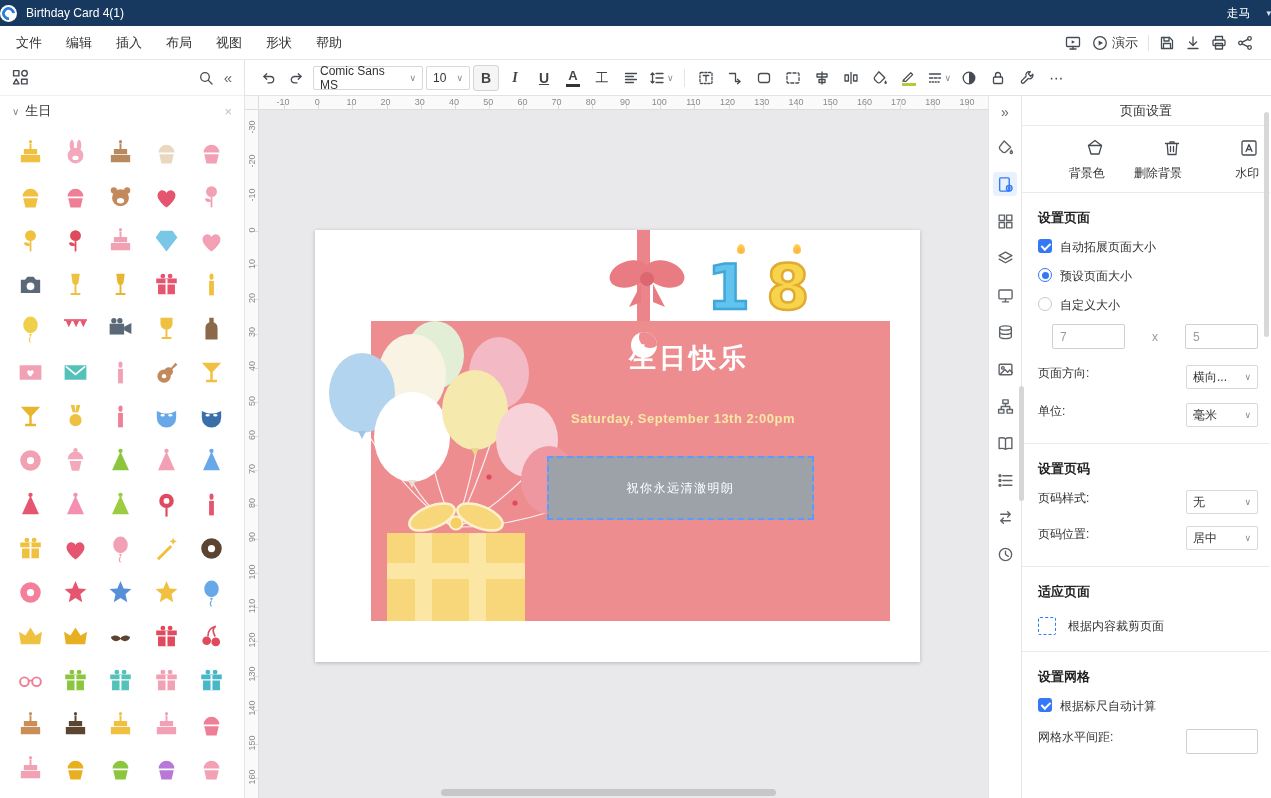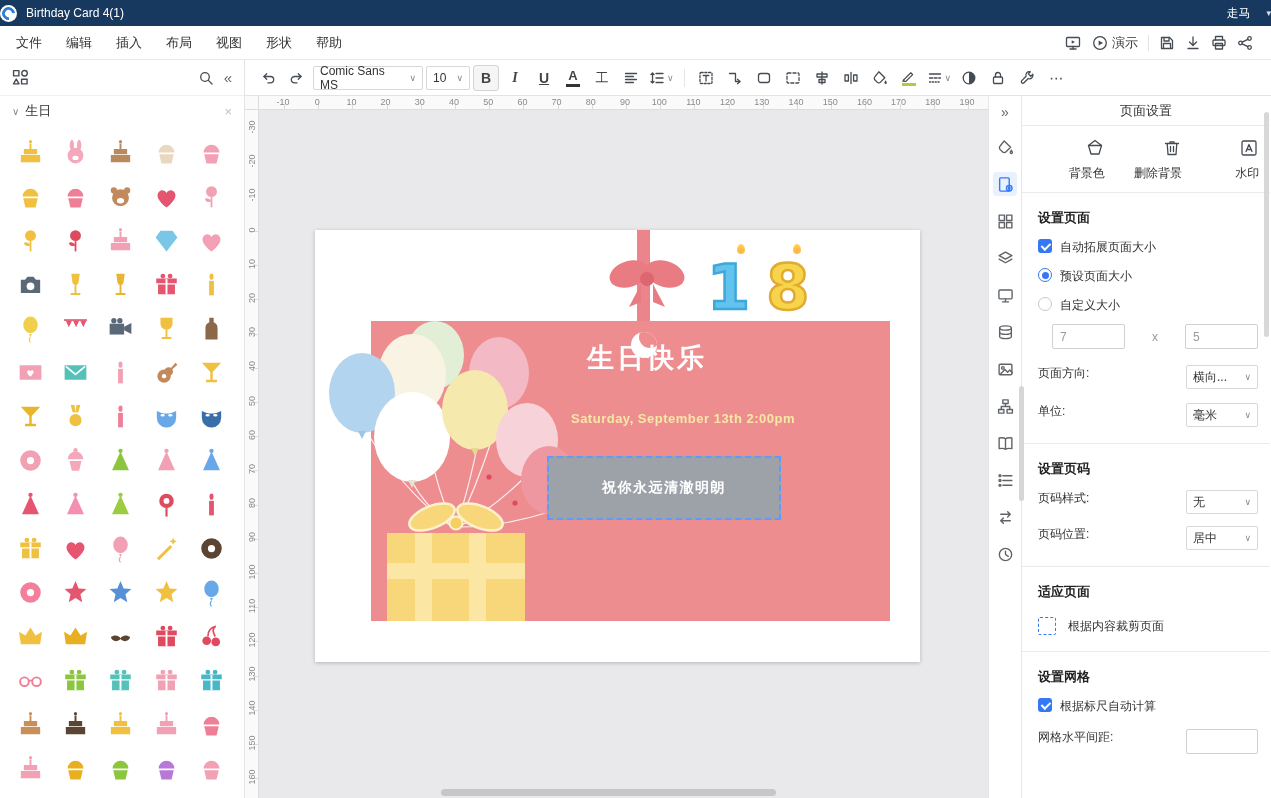--- a/index.html
+++ b/index.html
@@ -76,23 +76,23 @@
   .ribbon { position:absolute; left:322px; top:0; width:13px; height:112px; background:#ec858b; }
   .crescent { position:absolute; left:316px; top:102px; width:26px; height:26px; border-radius:50%; background:#fff; overflow:hidden; }
   .crescent::after { content:""; position:absolute; width:22px; height:22px; border-radius:50%; background:#ee8d90; left:8px; top:-6px; }
   .card { position:absolute; left:56px; top:91px; width:519px; height:300px; background:#ee8d90; }
   .bow { position:absolute; left:292px; top:18px; width:80px; height:64px; }
   .candles { position:absolute; left:392px; top:24px; display:flex; gap:16px; font-family:"DejaVu Sans",sans-serif; font-weight:800; font-size:62px; line-height:1.1; }
   .candle-1 { color:#62c4ee; -webkit-text-stroke:2.5px #3fa8d8; }
   .candle-8 { color:#f7d44c; -webkit-text-stroke:2.5px #e0ab2e; }
   .flame { position:absolute; width:8px; height:10px; border-radius:50% 50% 50% 50%/60% 60% 40% 40%; background:radial-gradient(circle at 50% 70%,#ffb23e,#ffd95e); }
   .flame.f1 { left:30px; top:-10px; } .flame.f2 { left:86px; top:-10px; }
-  .card-title { position:absolute; left:272px; top:110px; width:220px; color:#fff; font-size:27px; font-weight:700; letter-spacing:3px; }
+  .card-title { position:absolute; left:264px; top:110px; width:220px; text-align:center; color:#fff; font-size:27px; font-weight:700; letter-spacing:3px; }
   .card-date { position:absolute; left:233px; top:181px; width:270px; text-align:center; color:#f6e8a4; font-size:13px; font-weight:700; letter-spacing:.5px; }
-  .wish-box { position:absolute; left:232px; top:226px; width:234px; height:64px; background:#9da2a8; border:2px dashed #5b9bff; display:flex; align-items:center; justify-content:center; color:#fff; font-size:14px; font-weight:700; letter-spacing:1.5px; }
+  .wish-box { position:absolute; left:232px; top:226px; width:267px; height:64px; background:#9da2a8; border:2px dashed #5b9bff; display:flex; align-items:center; justify-content:center; color:#fff; font-size:12px; font-weight:400; letter-spacing:1.5px; }
   .graphics { position:absolute; left:2px; top:85px; width:270px; height:310px; }
 
   
   .strip { width:33px; background:#fff; border-left:1px solid #e6e6e6; display:flex; flex-direction:column; align-items:center; padding-top:8px; gap:13px; }
   .strip .expand { font-size:14px; color:#666; margin-bottom:2px; }
   .strip svg.ic * { stroke:#5f6368; }
   .strip .sic { width:24px; height:24px; display:flex; align-items:center; justify-content:center; border-radius:4px; }
   .sic.active { background:#e8f1fd; }
   .sic.active svg.ic * { stroke:#3478f6; }
 

